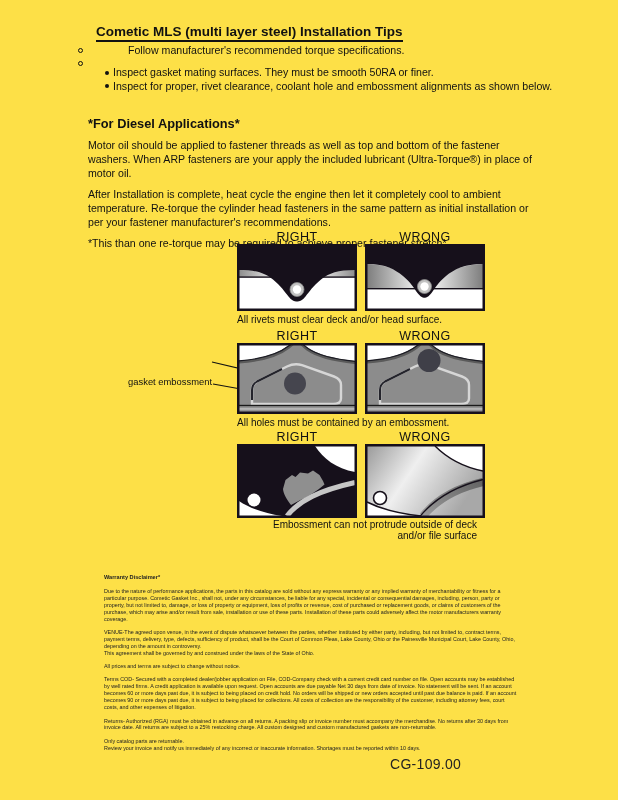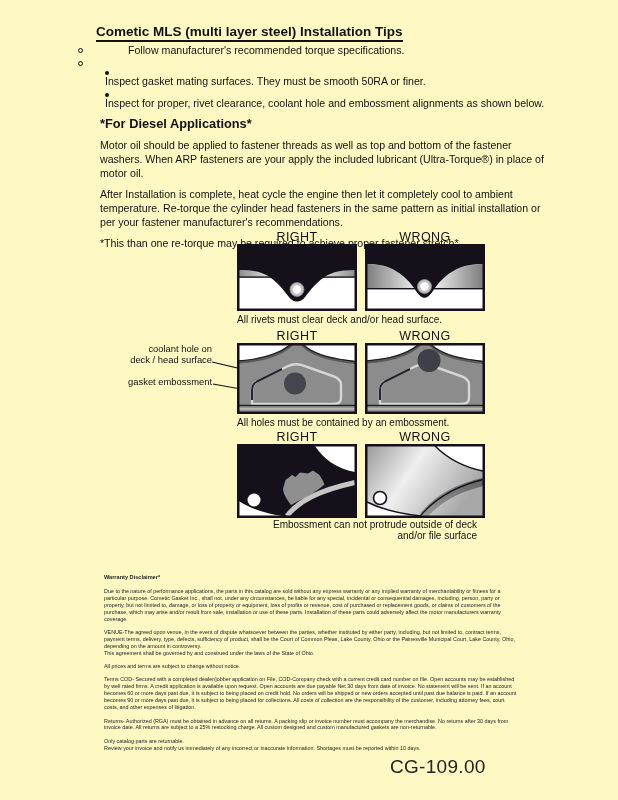--- a/index.html
+++ b/index.html
@@ -1,46 +1,46 @@
 <!DOCTYPE html>
 <html><head>
 <meta charset="utf-8">
 <style>
   * { margin:0; padding:0; box-sizing:border-box; }
   html,body { background:#ffffff; }
   .page {
     position:relative; width:618px; height:800px; margin:0 auto;
-    background:#fef9c3; color:#111;
+    background:#fde047; color:#111;
     font-family:"Liberation Sans", sans-serif;
     overflow:hidden;
   }
   .abs { position:absolute; }
 
   .doc-title { left:96px; top:24px; font-size:13.5px; font-weight:bold; }
   .doc-title .ul { display:inline-block; border-bottom:2px solid #111; padding-bottom:1px; }
 
   .bullets { left:78px; top:44px; font-size:10.6px; line-height:13.4px; width:480px; }
   .b-row { display:flex; align-items:flex-start;gap:40px; }
   .b-dot { flex:0 0 auto; width:5px; height:5px; border:1px solid #111; border-radius:50%; margin:4px 5px 0 0; }
-  .sb-row { display:flex; align-items:flex-start; padding-left:27px;flex-direction:column; }
+  .sb-row { display:flex; align-items:flex-start; padding-left:27px; }
   .sb-dot { flex:0 0 auto; width:4px; height:4px; background:#111; border-radius:50%; margin:4.5px 4px 0 0; }
 
-  .diesel { left:100px; top:117px; width:452px; font-size:10.6px; line-height:14px; }
+  .diesel { left:88px; top:117px; width:452px; font-size:10.6px; line-height:14px; }
   .diesel h2 { font-size:12.8px; font-weight:bold; margin-bottom:7px; }
   .diesel p { margin-bottom:7px; }
 
   .fig-title { width:120px; text-align:center; font-size:12.5px; letter-spacing:0.4px; color:#111; }
   .fig-caption { font-size:10px; line-height:11px; white-space:pre-line; color:#111;text-align:right; }
   .fig-label { width:112px; text-align:right; font-size:9.4px; line-height:10.6px; white-space:pre-line; color:#111; }
 
   .disclaimer { left:104px; top:574px; width:414px; font-size:5.4px; line-height:6.9px; color:#222; }
   .disclaimer h3 { font-size:5.6px; font-weight:bold; margin-bottom:7px; }
   .disclaimer p { margin-bottom:6.5px; white-space:pre-line; }
 
-  .footer-code { left:390px; top:756px; font-size:19px; color:#222; letter-spacing:0.3px; }
+  .footer-code { left:390px; top:756px; font-size:14px; color:#222; letter-spacing:0.3px; }
 </style>
 </head>
 <body>
 
 <div class="page">
 
   <div class="abs doc-title">
     <span class="ul">Cometic MLS (multi layer steel) Installation Tips</span>
   </div>
 
@@ -109,22 +109,20 @@
     <circle cx="59.5" cy="42.5" r="7" fill="#c2c2c2" stroke="#8a8a8a" stroke-width="0.8"></circle>
     <circle cx="59.5" cy="42.5" r="4.2" fill="#ffffff"></circle>
     <rect x="1.25" y="1.25" width="117.5" height="64.5" fill="none" stroke="#16101b" stroke-width="2.5"></rect>
   </svg>
 
   <div class="abs fig-caption" style="left:237px;top:314px">All rivets must clear deck and/or head surface.</div>
 
   <div class="abs fig-title" style="left:237px;top:329px">RIGHT</div>
   <div class="abs fig-title" style="left:365px;top:329px">WRONG</div>
 
-  <div class="abs fig-label" style="left:100px;top:344px">coolant hole on
-deck / head surface</div>
   <div class="abs fig-label" style="left:100px;top:377px">gasket embossment</div>
 
   <svg class="abs" style="left:100px;top:358px" width="200" height="40">
     <line x1="112" y1="4" x2="193" y2="23" stroke="#111" stroke-width="1.1"></line>
     <line x1="113" y1="26" x2="163" y2="35" stroke="#111" stroke-width="1.1"></line>
   </svg>
 
   <svg class="abs" style="left:237px;top:343px" width="120" height="71" viewBox="0 0 120 71">
     <rect x="0" y="0" width="120" height="71" fill="#ffffff"></rect>
     <path d="M2,69 L2,19 C30,17 43,11 52,4 C54,2.4 55.5,1 56.5,0.5 L64,0.5 C65.5,2 67.5,4 70.5,6.3 C80,13 98,17.5 118,19.5 L118,69 Z" fill="#8c8c8c"></path>

